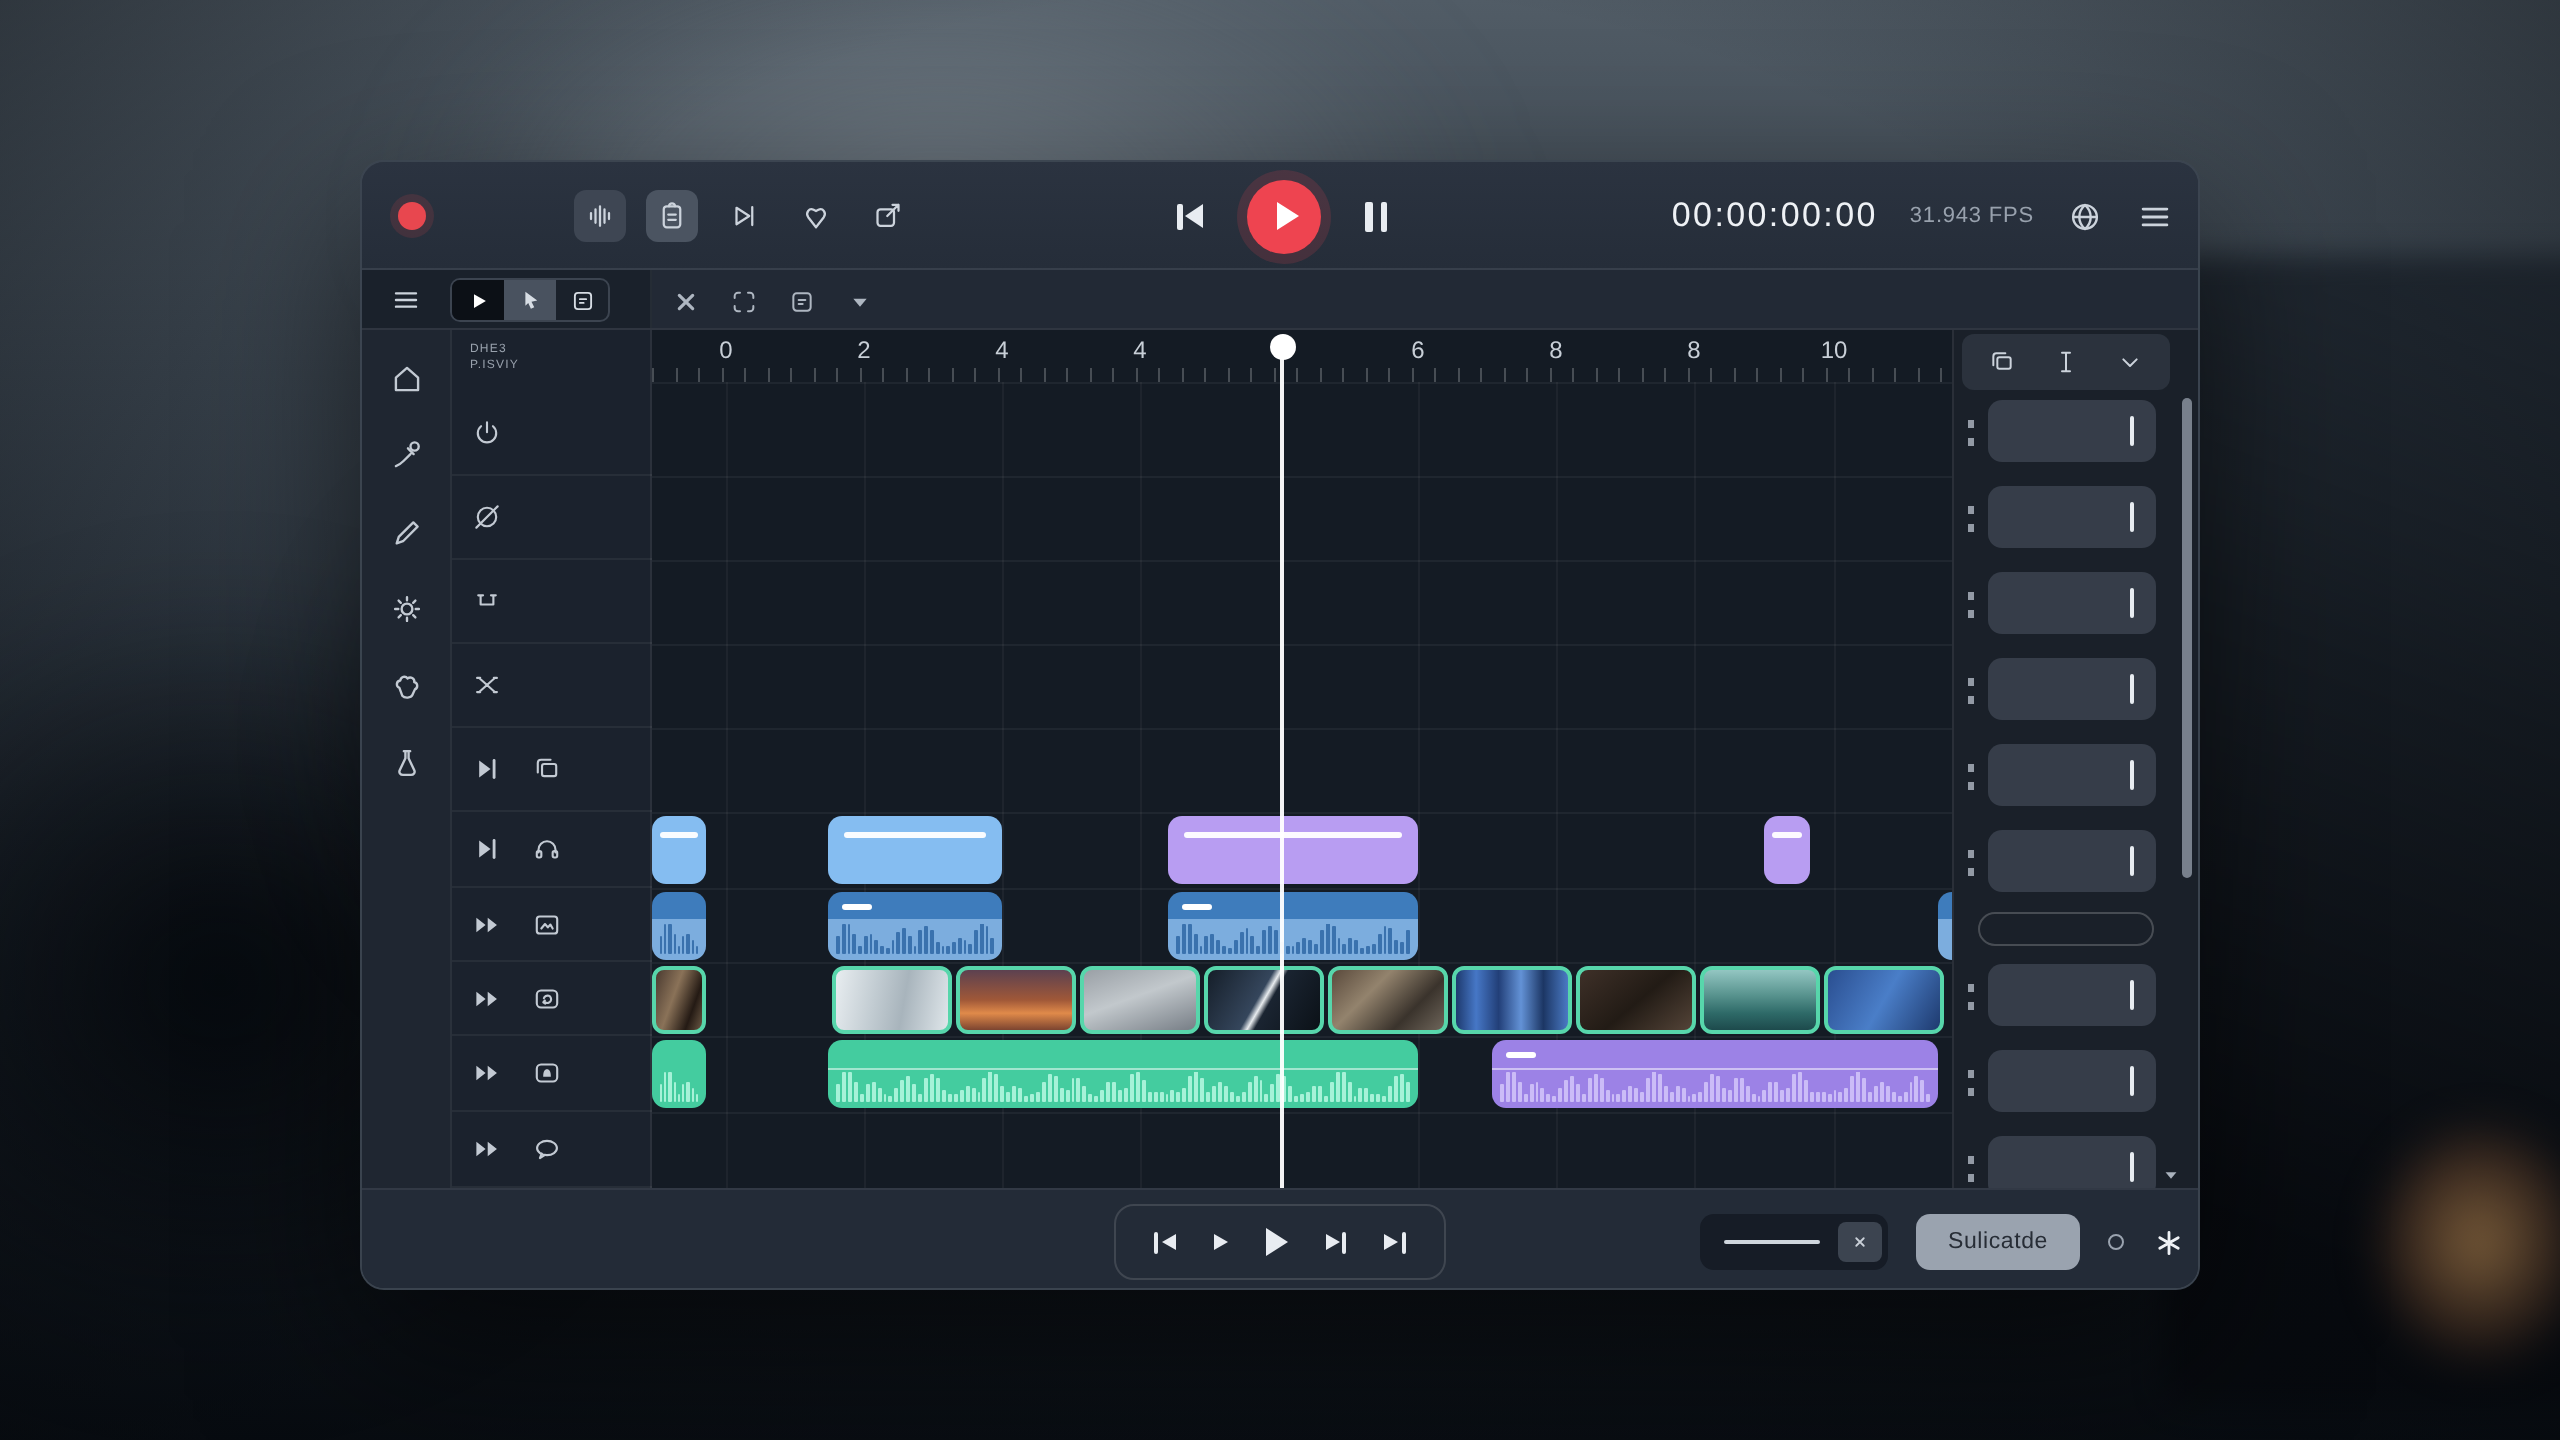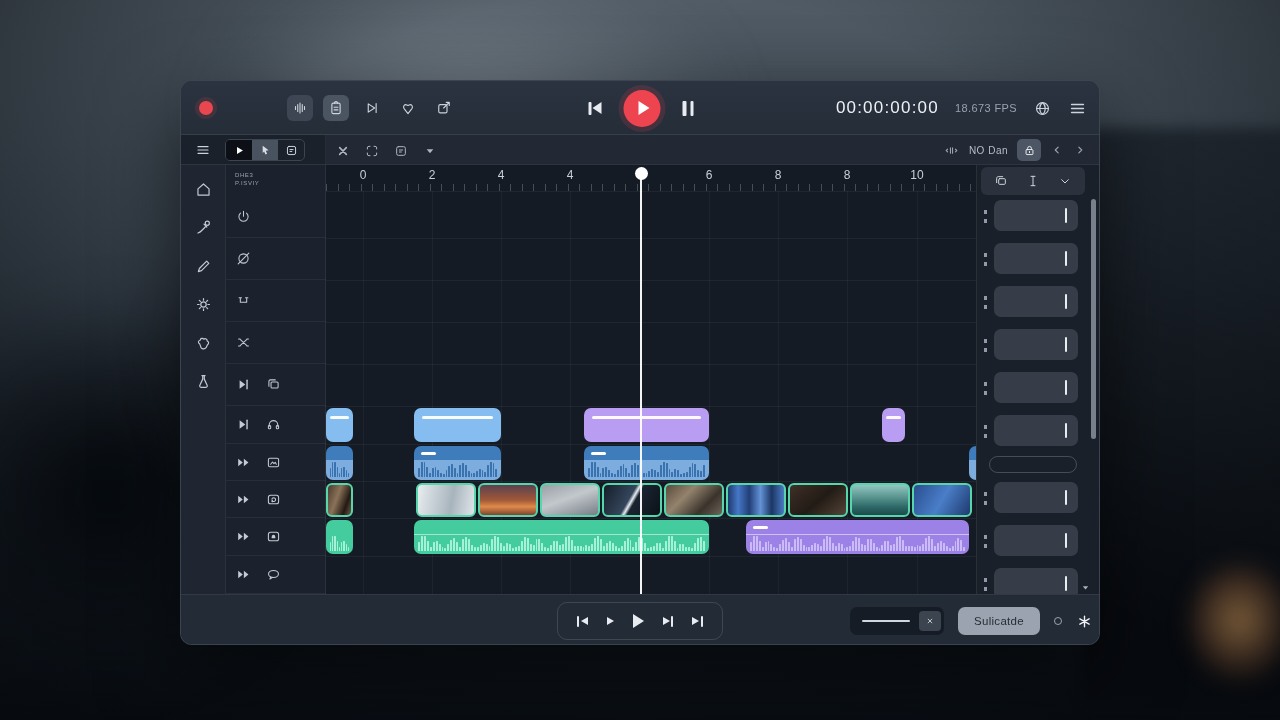--- a/index.html
+++ b/index.html
@@ -186,21 +186,21 @@
       <div class="playbig">
         <span class="tri tri-r" style="color:#fff;margin-left:4px;border-width:7px 0 7px 11px"></span>
       </div>
       <button class="cbtn" style="gap:4px">
         <span class="vbar" style="width:3.5px;height:15px"></span>
         <span class="vbar" style="width:3.5px;height:15px"></span>
       </button>
     </div>
     <div id="tb-right">
       <span class="timecode">00:00:00:00</span>
-      <span class="fps">18.673 FPS</span>
+      <span class="fps">31.943 FPS</span>
       <span class="ic" style="width:19px;height:19px">
           <svg viewBox="0 0 24 24">
             <circle cx="12" cy="12" r="7.5"></circle>
             <path d="M4.5 12h15M12 4.5c-4.8 4-4.8 11 0 15M12 4.5c4.8 4 4.8 11 0 15"></path>
           </svg>
         </span>
       <span class="ic" style="width:19px;height:19px">
           <svg viewBox="0 0 24 24">
             <path d="M4.5 7h15M4.5 12h15M4.5 17h15" stroke-width="1.8"></path>
           </svg>
@@ -263,46 +263,20 @@
           </span>
         </div>
         <div class="ibtn" style="height: 20px; width: 20px;">
           <span class="ic" style="height: 16px; width: 16px; color: rgb(174, 182, 193);">
             <svg viewBox="0 0 24 24">
               <path d="M7 9.5l5 6 5-6z" fill="currentColor" stroke="none"></path>
             </svg>
           </span>
         </div>
       </div>
-    <div id="tbar-right">
-      <span class="ic" style="width:17px;height:17px;color:#9aa3ae">
-          <svg viewBox="0 0 24 24">
-            <path d="M10.5 8v8M13.5 8v8M6.5 10l-2 2 2 2M17.5 10l2 2-2 2"></path>
-          </svg>
-        </span>
-      <span class="minilabel">NO Dan</span>
-      <div class="lockbtn">
-        <span class="ic" style="width:15px;height:15px;color:#eef1f5">
-            <svg viewBox="0 0 24 24">
-              <rect x="6.5" y="10.5" width="11" height="8" rx="1.5"></rect>
-              <path d="M9 10.5V8.5a3 3 0 0 1 6 0v2M12 13.5v2"></path>
-            </svg>
-          </span>
-      </div>
-      <span class="ic" style="width:14px;height:14px;color:#9aa3ae">
-          <svg viewBox="0 0 24 24">
-            <path d="M14 7l-5 5 5 5" stroke-width="2"></path>
-          </svg>
-        </span>
-      <span class="ic" style="width:14px;height:14px;color:#9aa3ae">
-          <svg viewBox="0 0 24 24">
-            <path d="M10 7l5 5-5 5" stroke-width="2"></path>
-          </svg>
-        </span>
-    </div>
   </div>
 
   <div id="main">
     <div id="sidebar">
         <div class="sb" style="top: 5px;">
           <span class="ic" style="height: 19px; width: 19px; color: rgb(195, 202, 211);">
             <svg viewBox="0 0 24 24">
               <path d="M5 11.2L12 5l7 6.2V19H5z"></path>
             </svg>
           </span>

